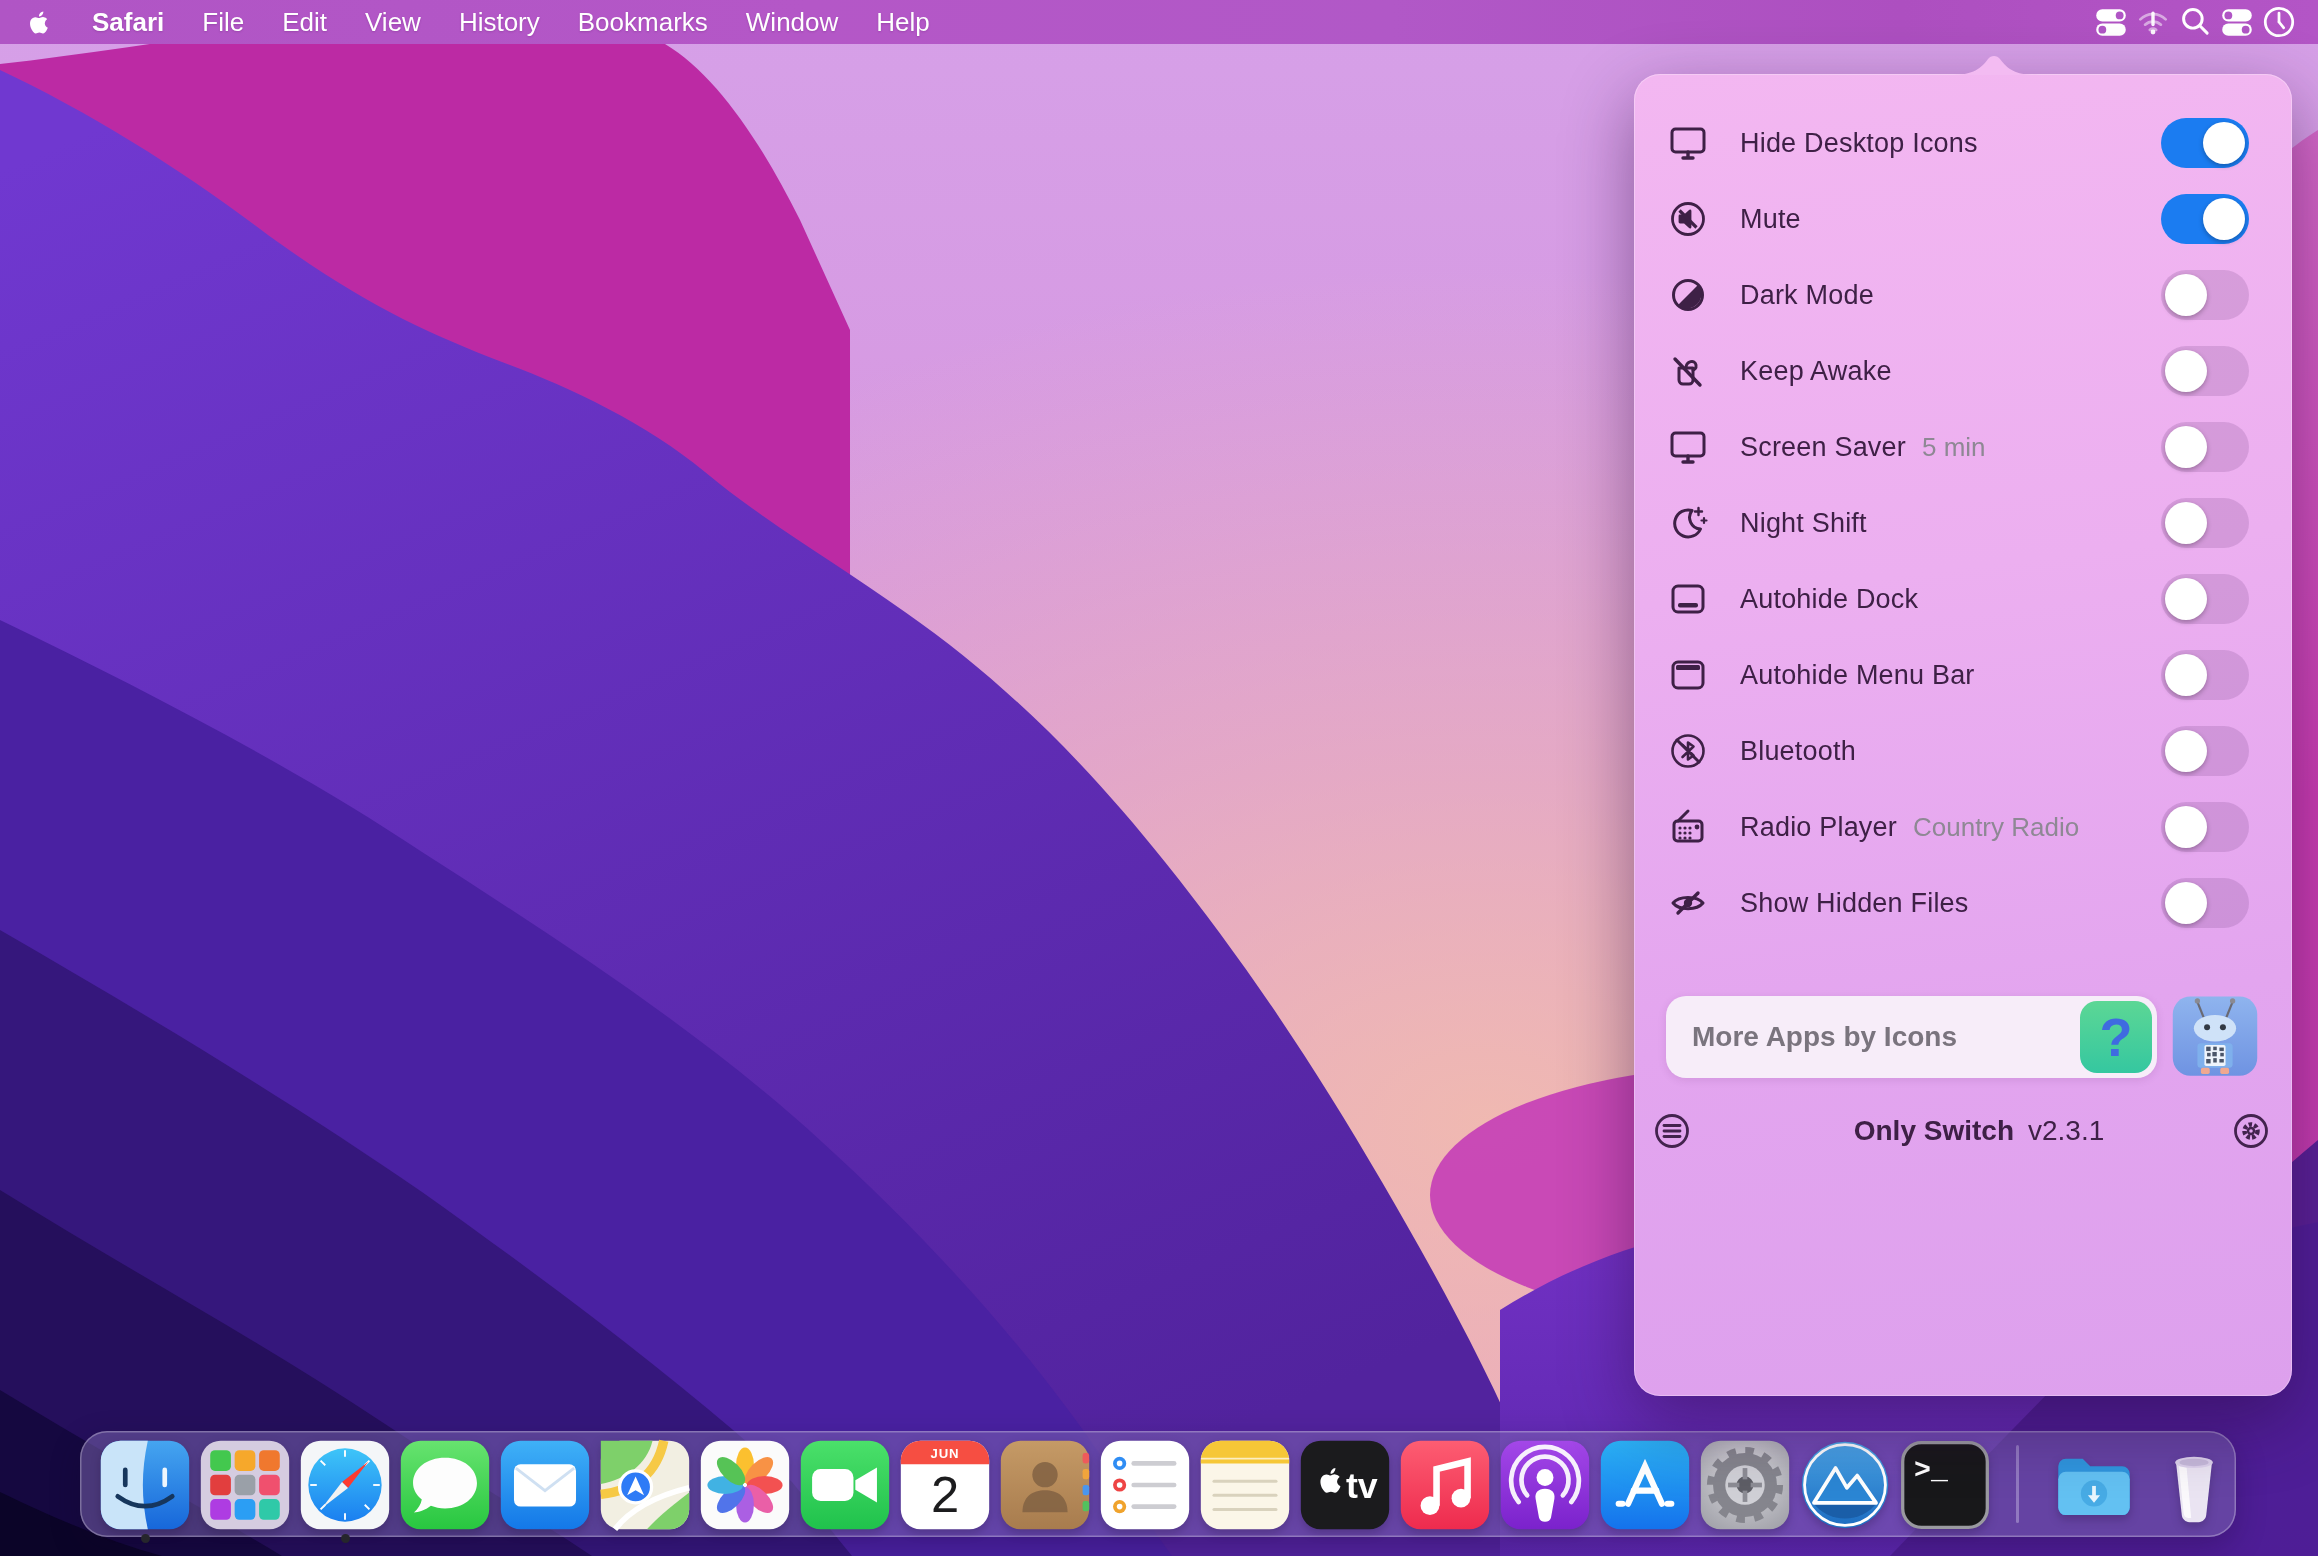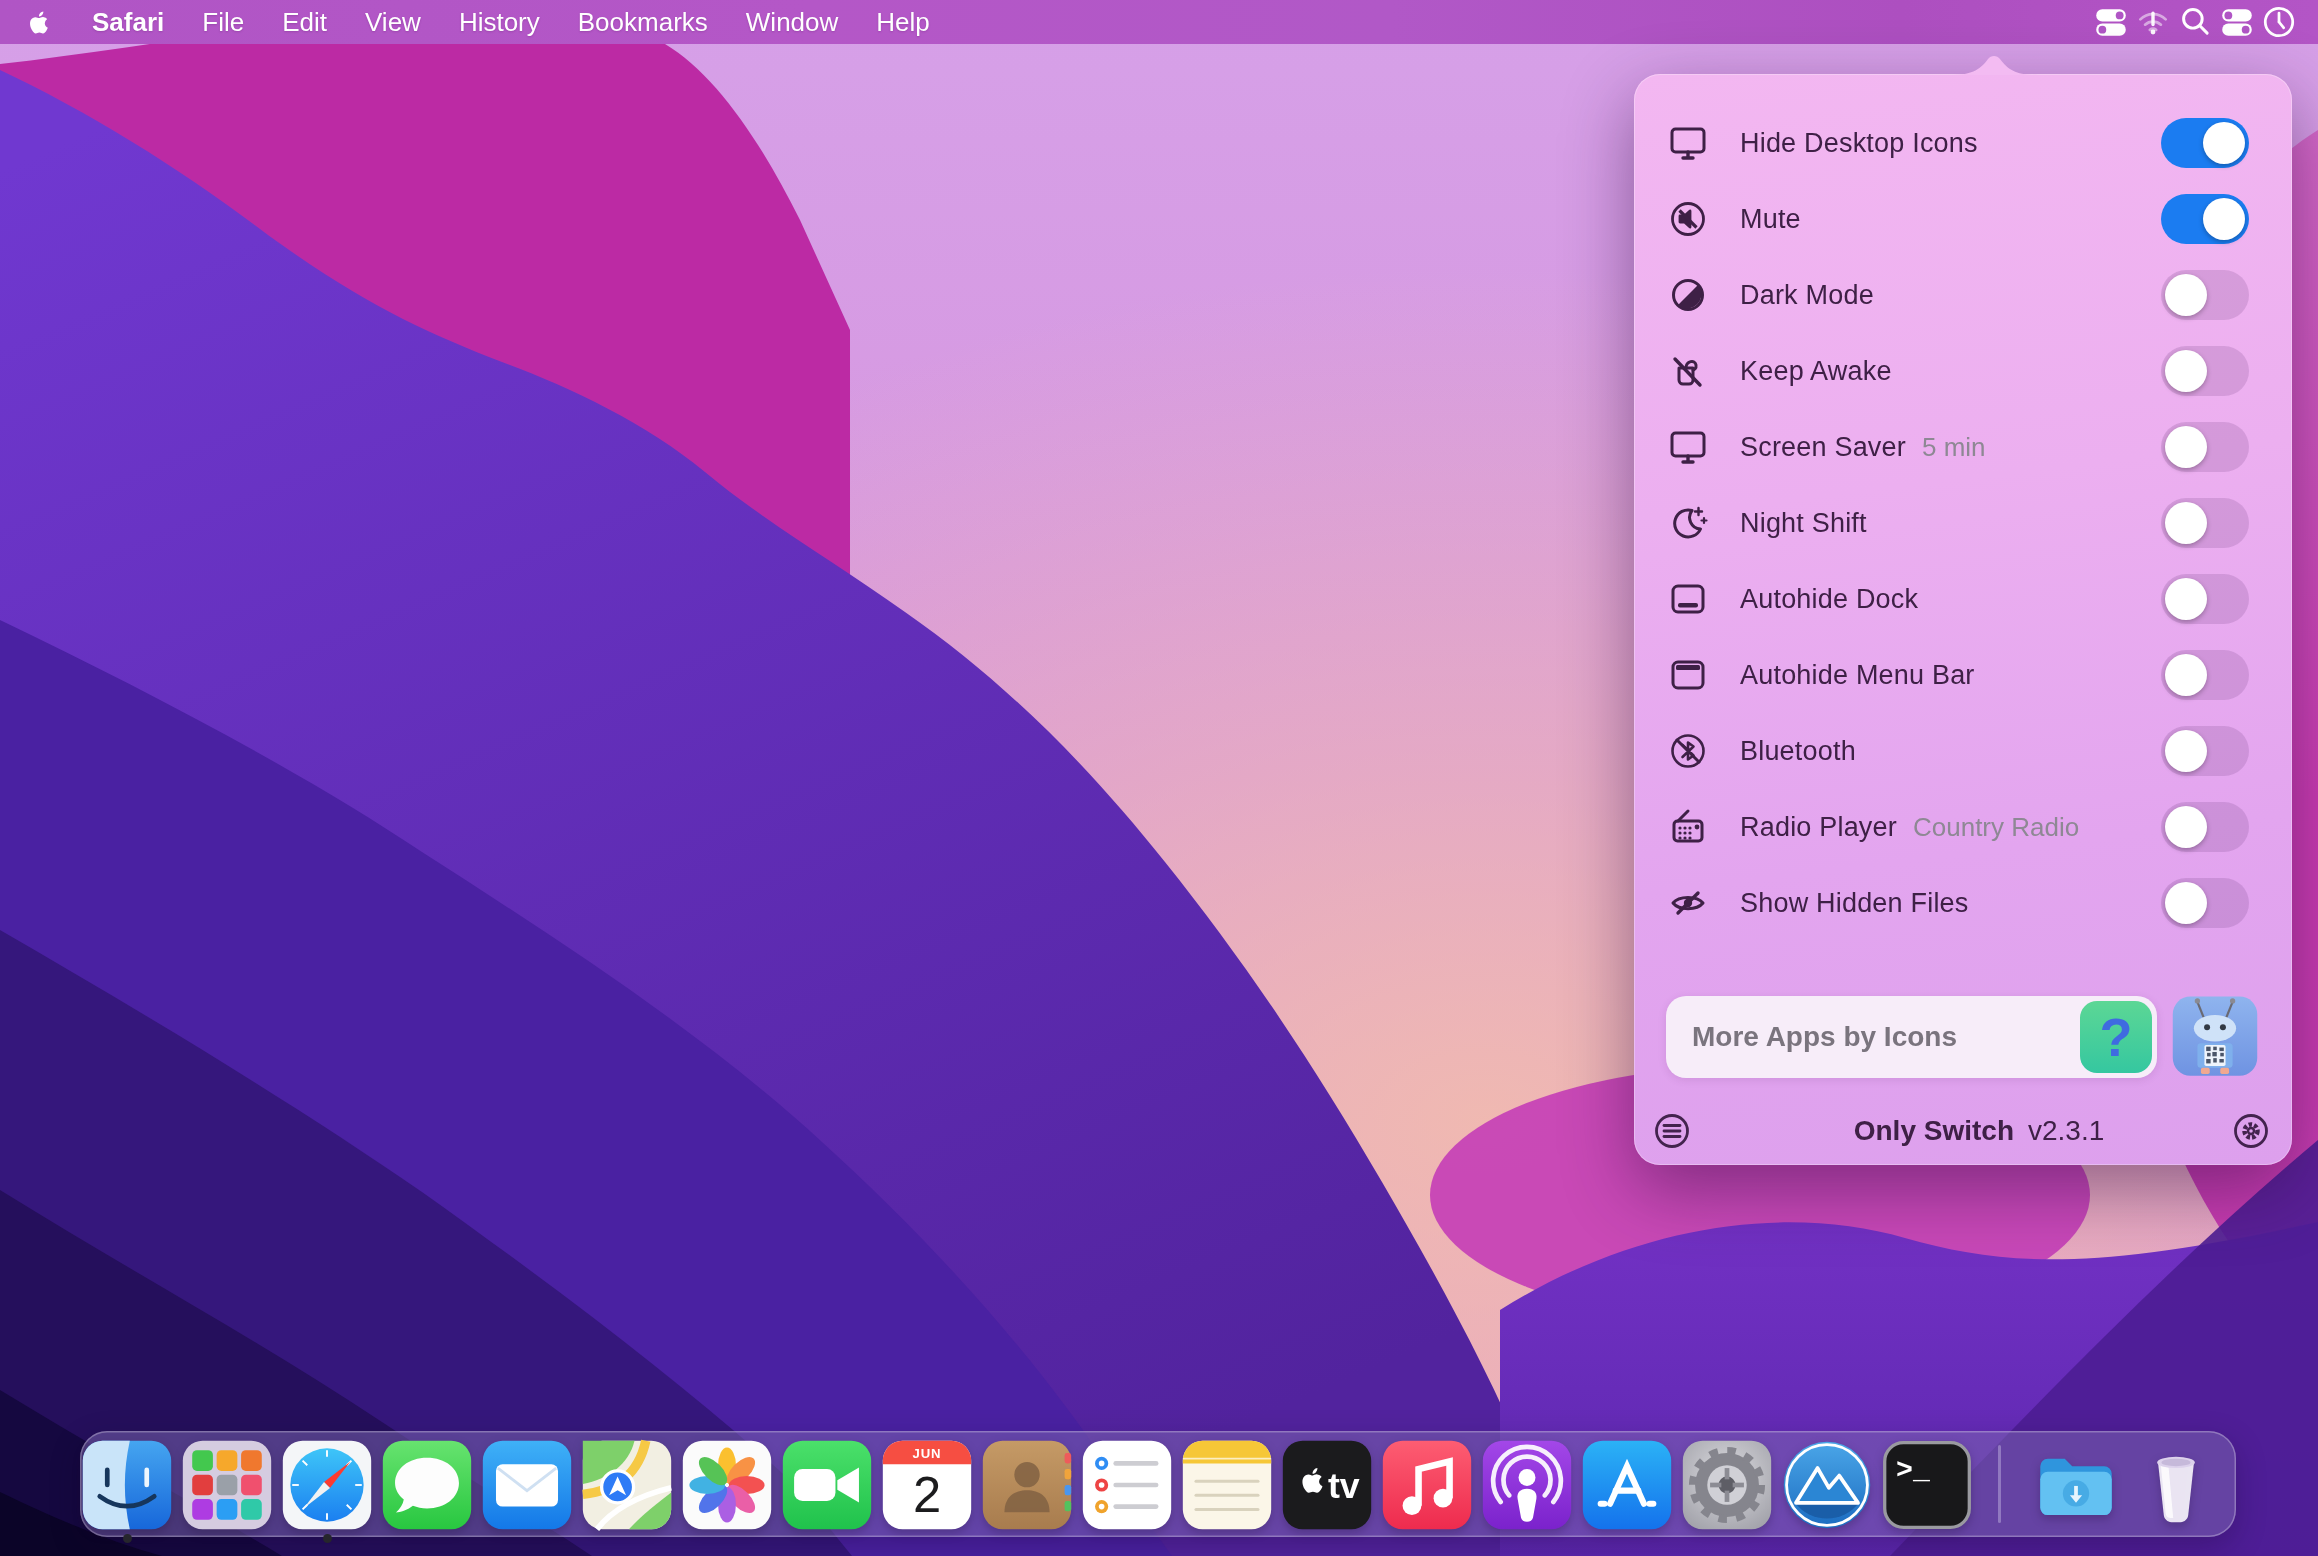--- a/index.html
+++ b/index.html
@@ -15,21 +15,21 @@
     display:flex; align-items:center; justify-content:space-between; color:#fff; }
   .mb-left { display:flex; align-items:center; gap:0; padding-left:18px; }
   .mb-left .apple { display:flex; align-items:center; padding:0 20px 0 8px; height:44px; }
   .mb-item { font-size:26px; font-weight:400; padding:0 19px; height:44px; display:flex; align-items:center;
     text-shadow:0 1px 2px rgba(90,20,100,.25); cursor:default; }
   .mb-item.appname { font-weight:700; }
   .mb-right { display:flex; align-items:center; padding-right:18px; }
   .mb-status { width:42px; height:44px; display:flex; align-items:center; justify-content:center; }
 
   
-  .panel { position:absolute; left:1634px; top:74px; width:658px; height:1091px; z-index:30;
+  .panel { position:absolute; left:1634px; top:74px; width:658px; height:1322px; z-index:30;
     border-radius:26px;
     background:linear-gradient(173deg,#f3b7f1 0%,#ecaff0 38%,#e3a5ef 70%,#dda0ed 100%);
     box-shadow:0 24px 70px rgba(40,8,60,.45), 0 0 0 1px rgba(255,255,255,.28) inset; }
   .panel-arrow { position:absolute; left:315px; top:-21px; width:90px; height:22px; }
   .rows { position:absolute; left:0; top:31px; width:658px; }
   .sw-row { height:76px; display:flex; align-items:center; padding-left:32px; padding-right:43px; }
   .sw-icon { width:44px; height:44px; flex:0 0 auto; display:flex; align-items:center; justify-content:center; }
   .sw-label { margin-left:30px; font-size:27px; font-weight:500; color:#3e2046; letter-spacing:.2px; }
   .sw-sub { margin-left:16px; font-size:26px; font-weight:400; color:#8e8894; }
   .toggle { margin-left:auto; width:88px; height:50px; border-radius:25px; position:relative; flex:0 0 auto;
@@ -56,21 +56,21 @@
   .pf-menu { left:16px; }
   .pf-gear { left:595px; }
   .pf-title { position:absolute; left:16px; top:0; width:658px; height:48px; display:flex; align-items:center; justify-content:center;
     font-size:28px; color:#3e2046; }
   .pf-title .bold { font-weight:700; margin-right:14px; }
 
   
   .dock { position:absolute; left:80px; top:1431px; width:2156px; height:106px; z-index:20;
     border-radius:27px; background:rgba(123,101,175,.52);
     box-shadow:0 0 0 1.5px rgba(255,255,255,.28) inset, 0 10px 30px rgba(20,5,40,.25); }
-  .dock-items { display:flex; align-items:center; height:106px; padding-left:0; }
+  .dock-items { display:flex; align-items:center; height:106px; padding-left:18px; }
   .dock-item { width:94px; height:94px; margin-top:2px; position:relative; flex:0 0 auto; margin-right:6px; cursor:pointer; }
   .dock-item svg { width:94px; height:94px; display:block; filter:drop-shadow(0 4px 5px rgba(20,5,40,.25)); }
   .dock-sep { width:3px; height:78px; background:rgba(240,235,255,.32); border-radius:2px; margin:0 28px 0 18px; flex:0 0 auto; }
   .run-dot { position:absolute; left:43px; bottom:-11px; width:9px; height:9px; border-radius:50%; background:#26262c; }
 </style>
 </head>
 <body>
 
 <svg id="wallpaper" viewBox="0 0 2318 1556" preserveAspectRatio="none">
   <defs>

